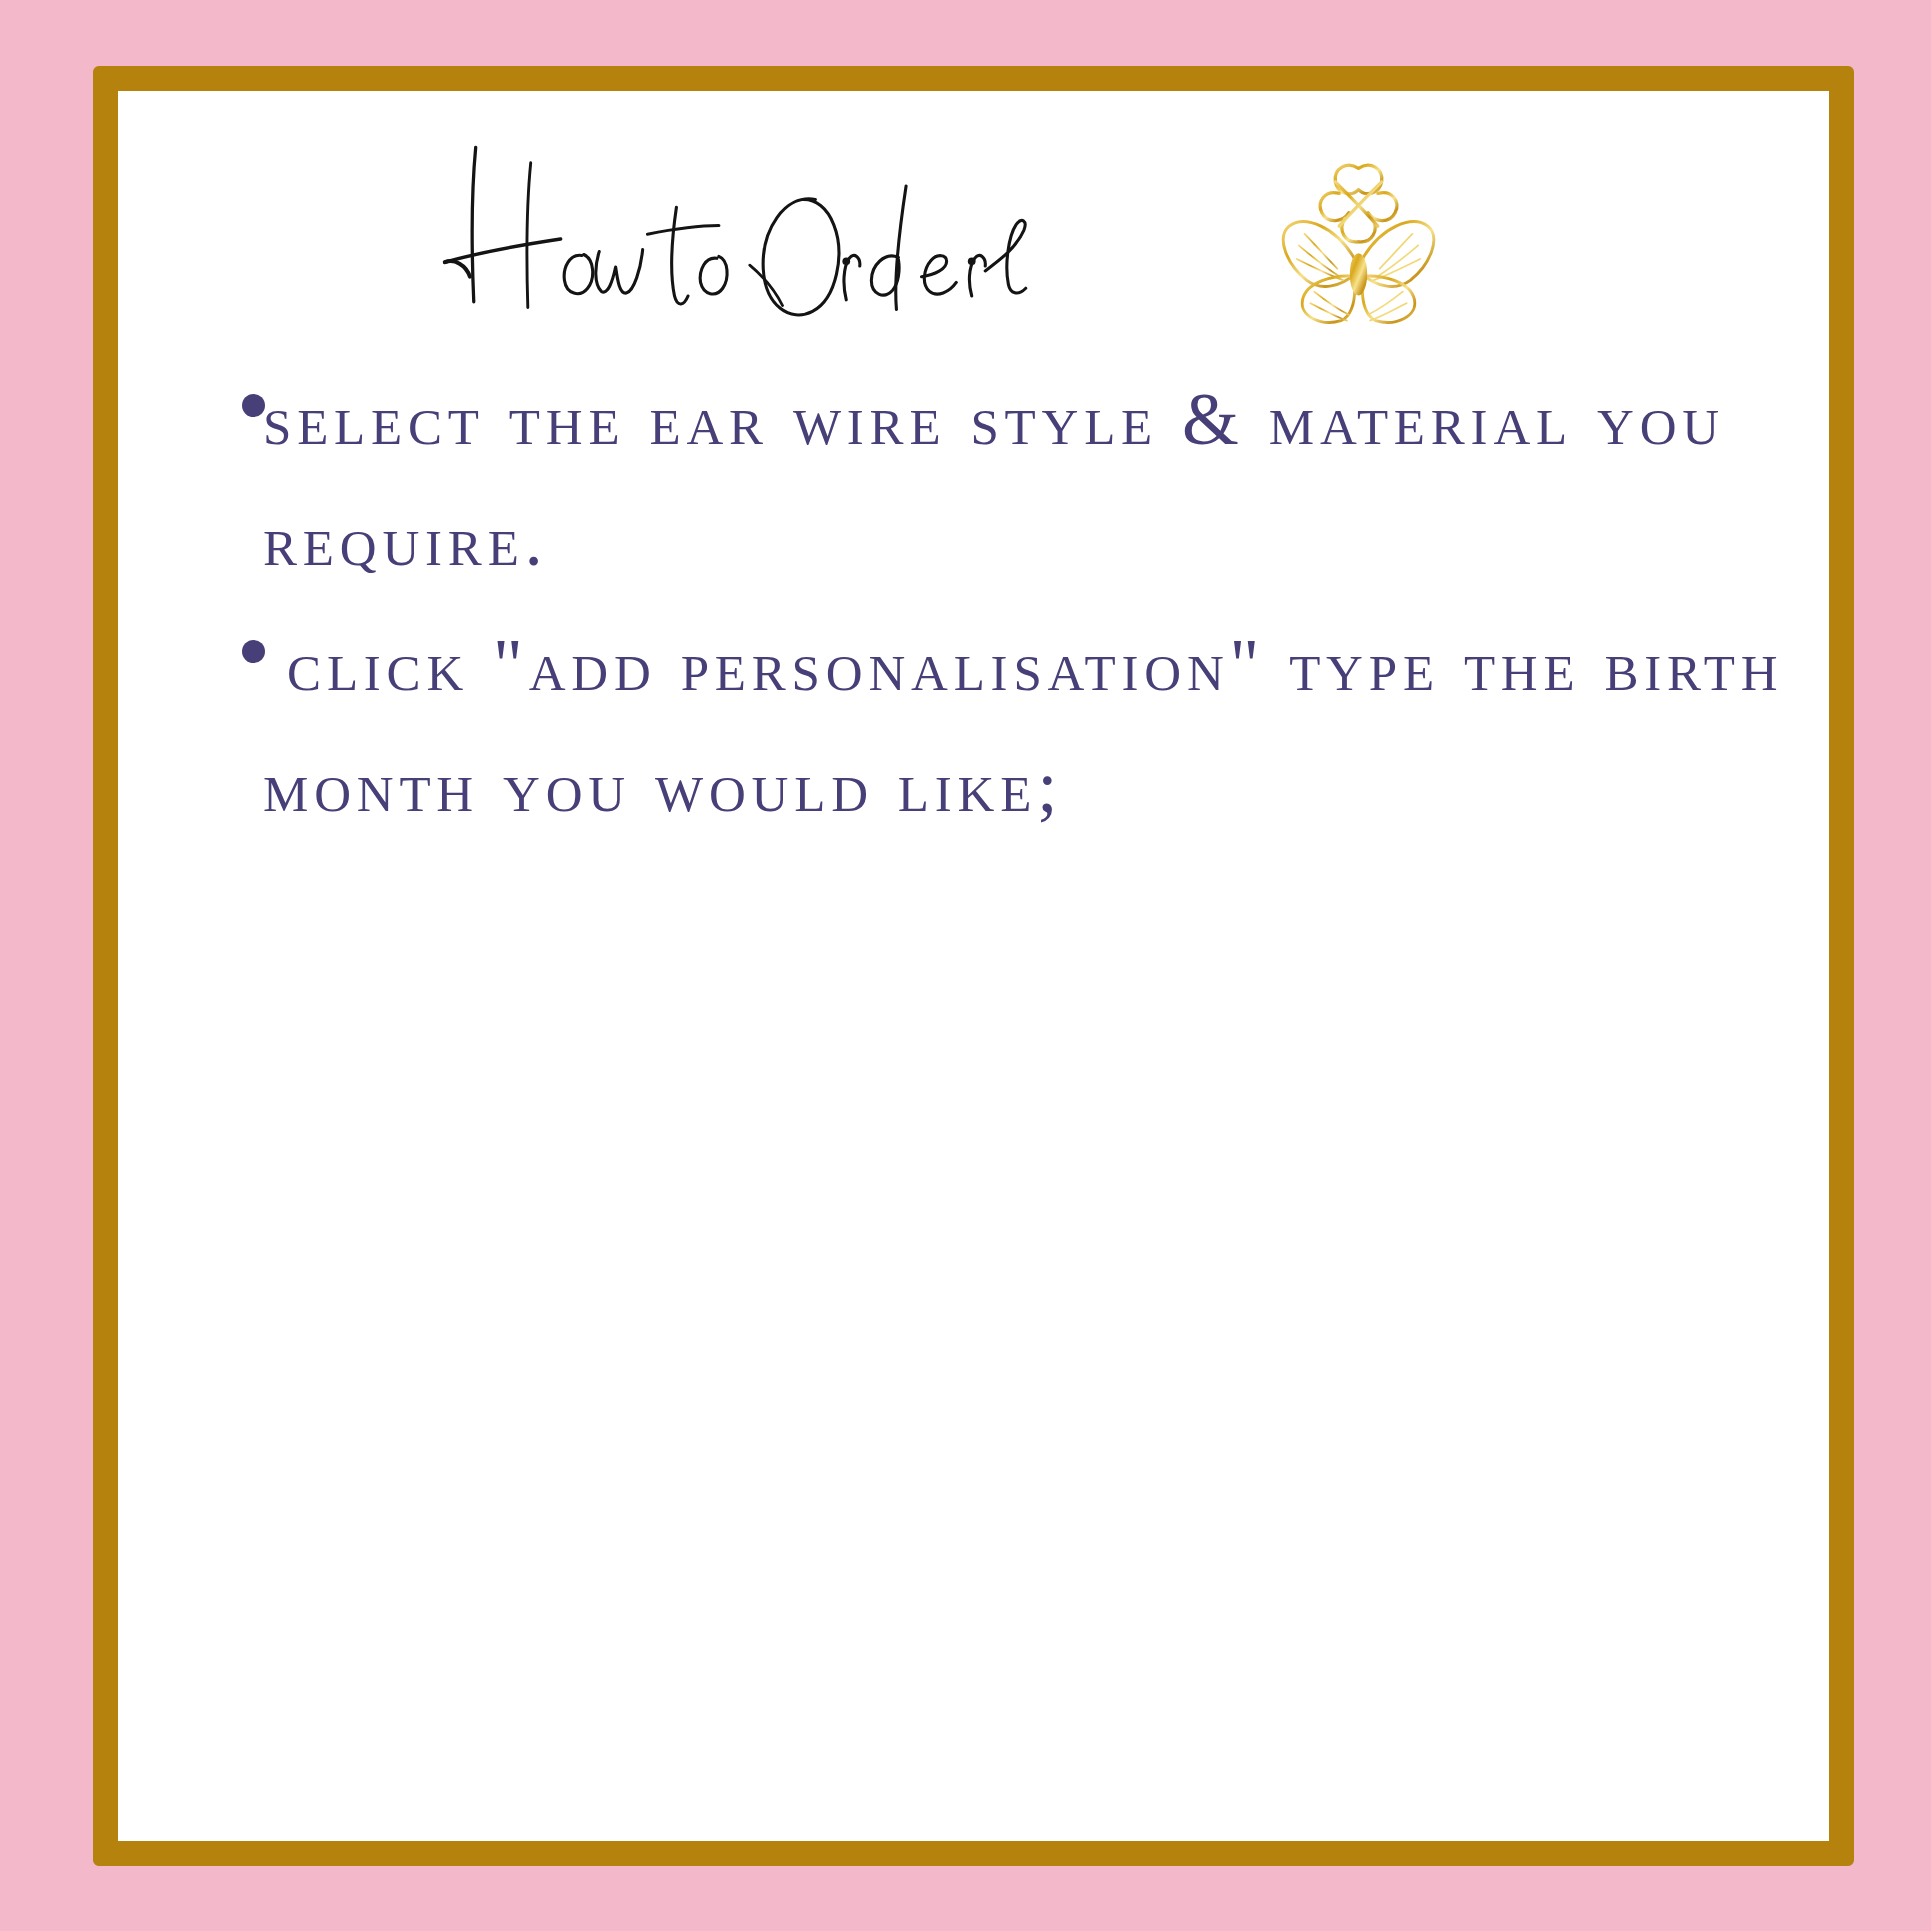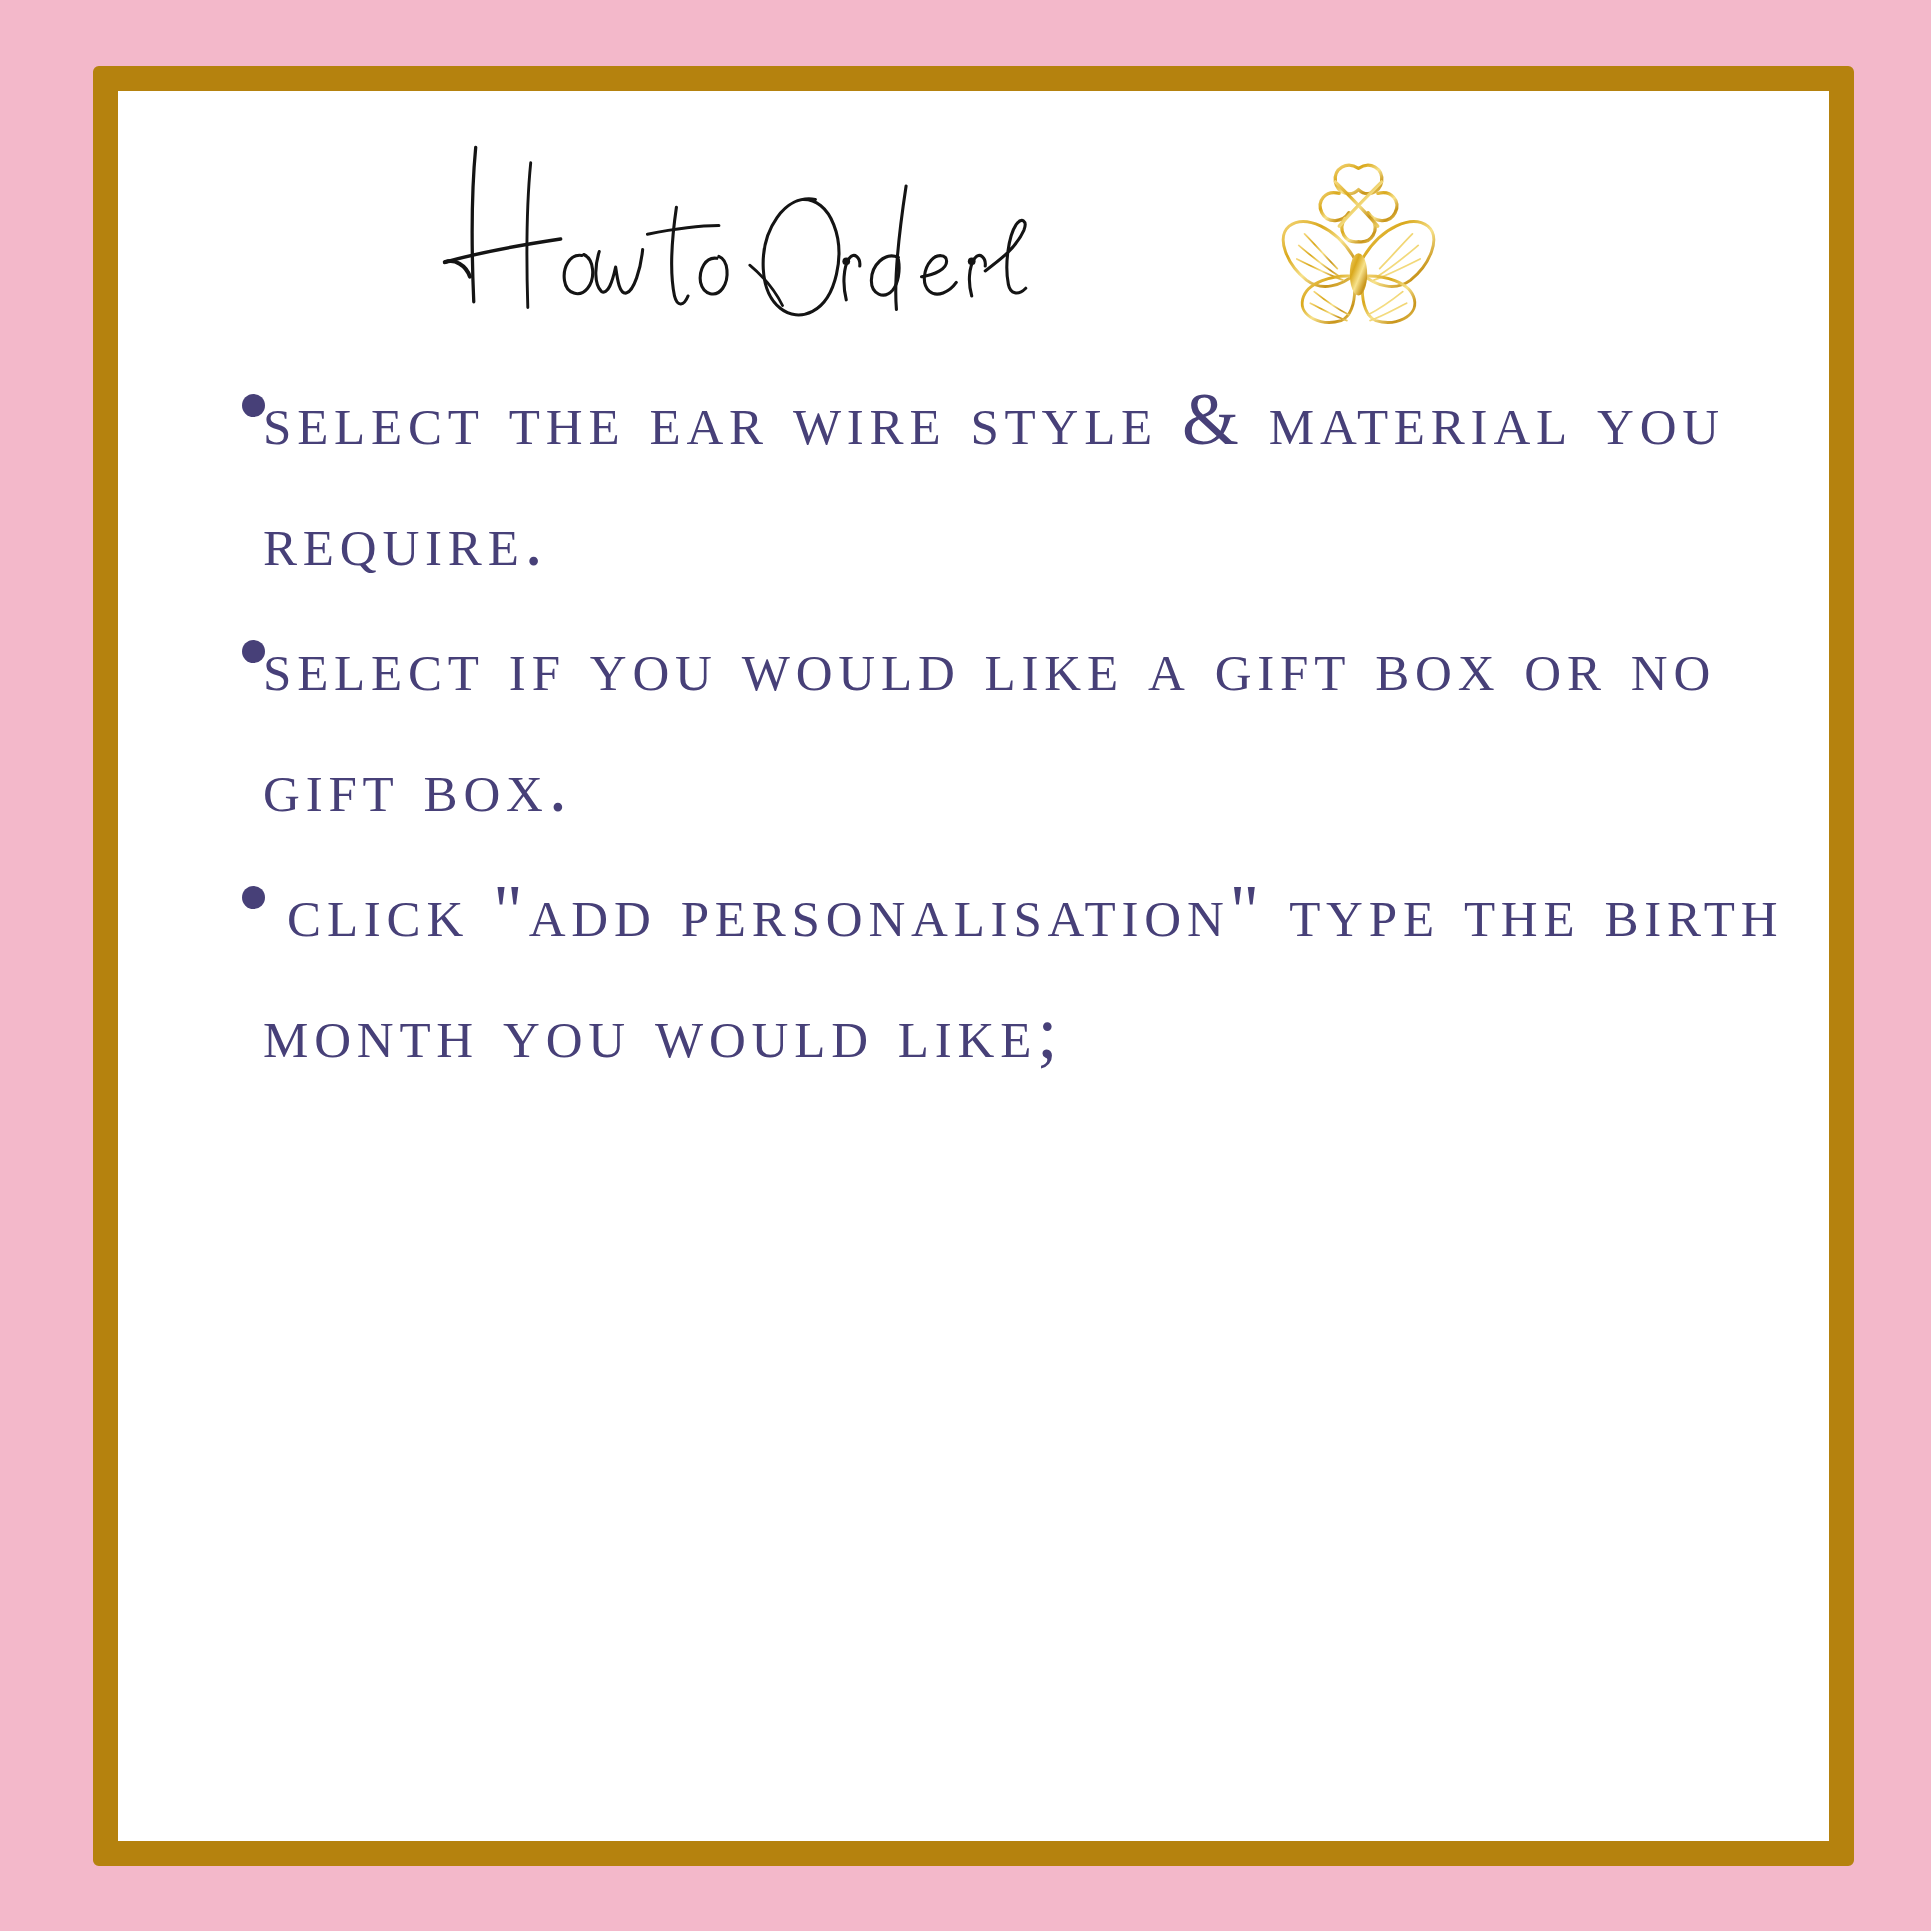--- a/index.html
+++ b/index.html
@@ -240,24 +240,20 @@
         </div>
       </div>
 
       <ul id="steps-list">
         <li class="step-item">
           <span class="step-bullet"></span>
           <span class="step-text">Select the ear wire style &amp; material you require.</span>
         </li>
         <li class="step-item">
           <span class="step-bullet"></span>
-          <span class="step-text">Select if you would like a gift box or no gift box.</span>
-        </li>
-        <li class="step-item">
-          <span class="step-bullet"></span>
           <span class="step-text"> Click "add personalisation" type the birth month you would like;</span>
         </li>
       </ul>
 
 
     </div>
   </div>
 </div>
 
 

